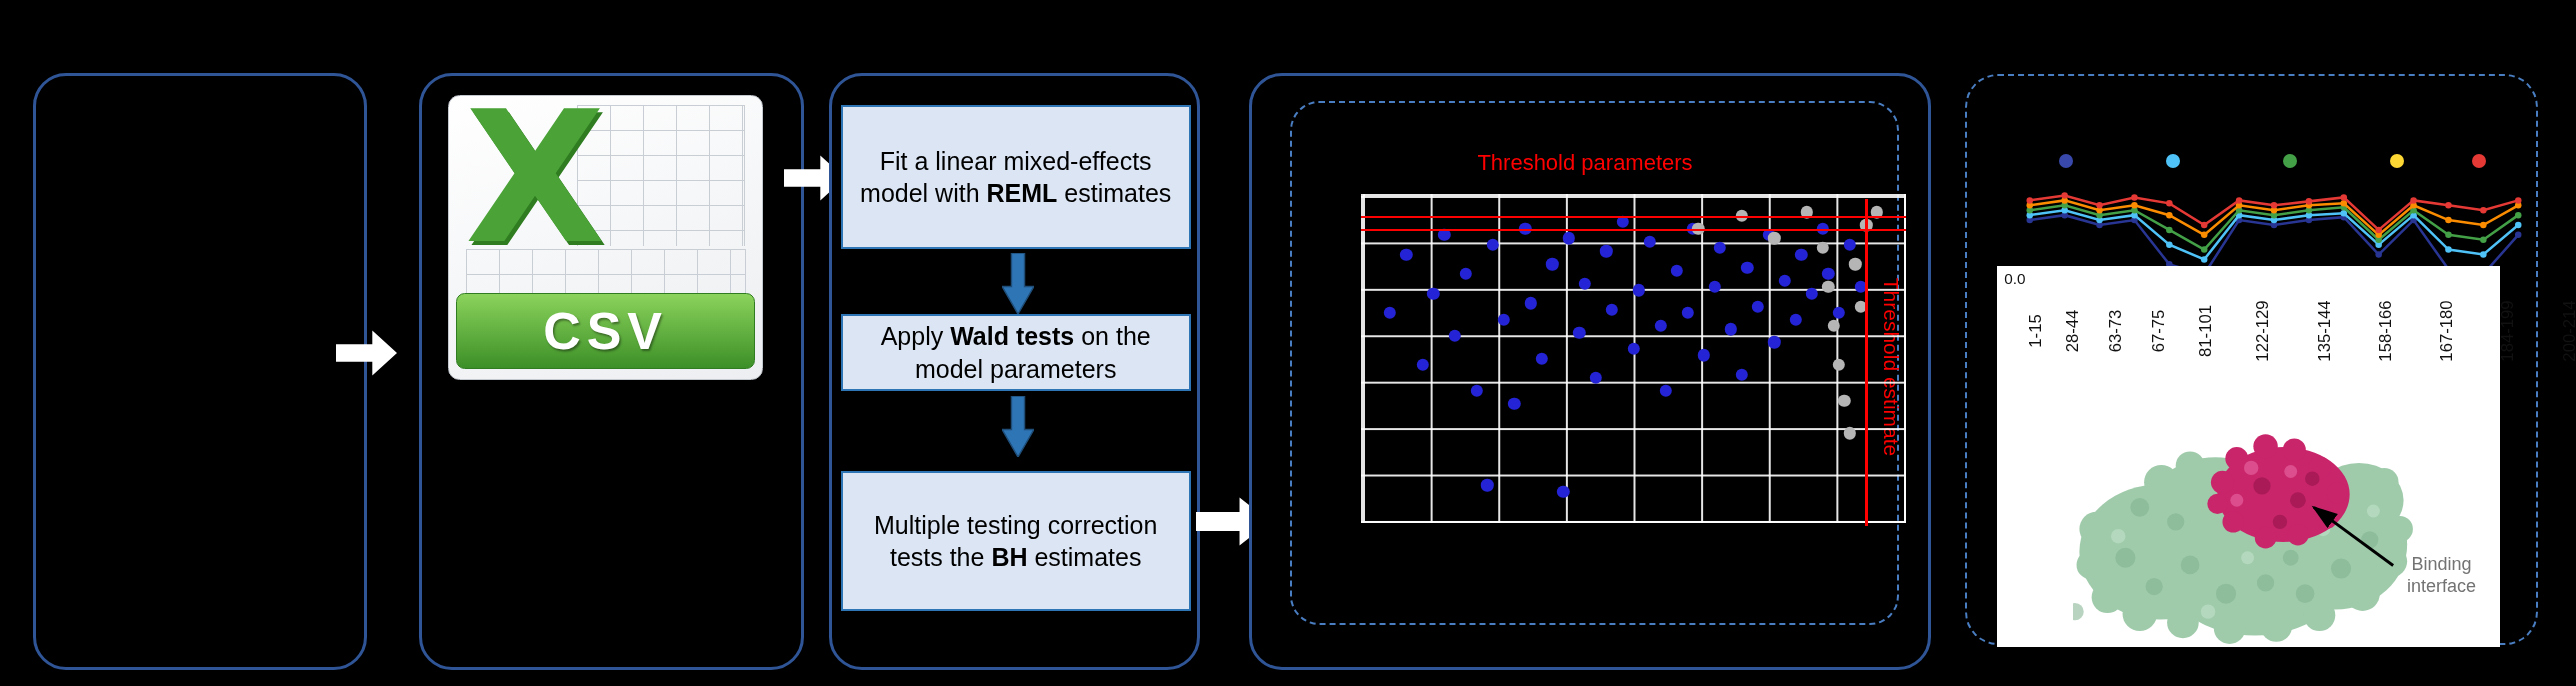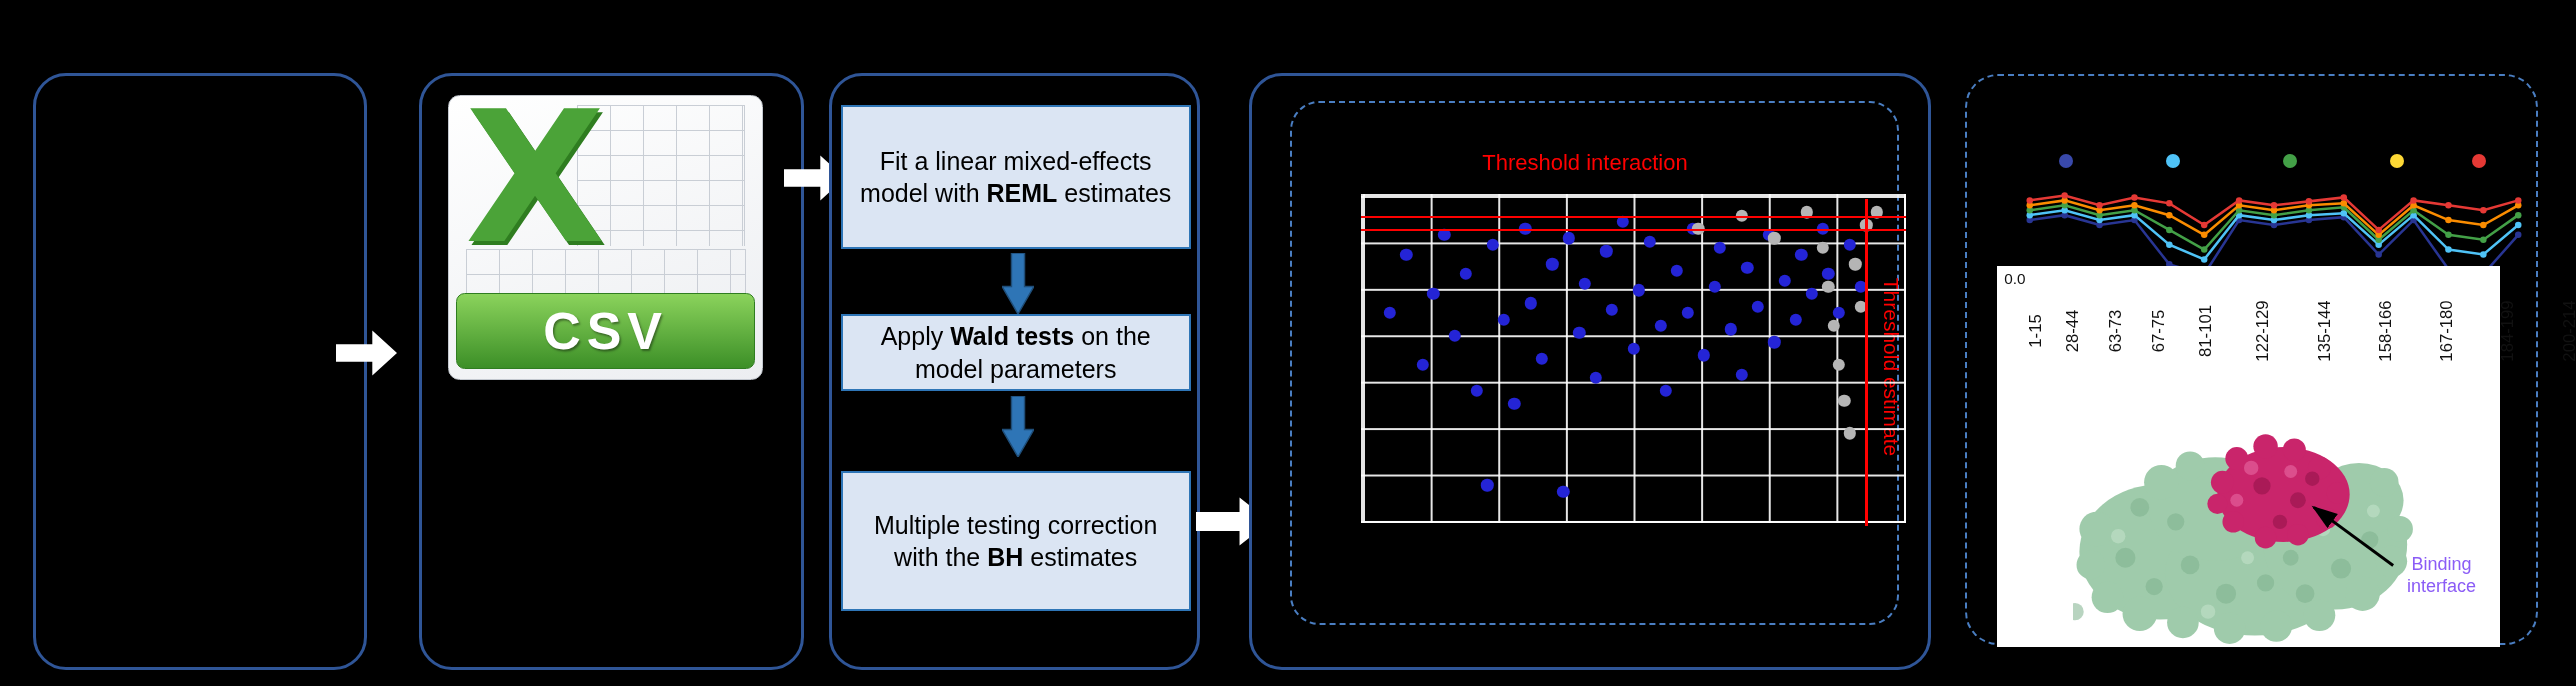--- a/index.html
+++ b/index.html
@@ -60,21 +60,21 @@
   .legend-dot{position:absolute;top:10.2px;width:14px;height:14px;border-radius:50%;}
 
   
   #peptideBlock{left:1997px;top:266px;width:503px;height:381px;background:#fff;z-index:2;}
   #ytick{left:7.3px;top:4.4px;font-size:15.3px;color:#111;}
   #peptideStrip{left:22px;top:10.2px;width:455px;height:110px;display:flex;}
   .pep-cell{flex:1;display:flex;align-items:center;justify-content:center;}
   .pep-cell span{transform:rotate(-90deg);white-space:nowrap;font-size:16.7px;color:#111;}
   #peptideAxisLabel{left:0;top:125px;width:503px;text-align:center;font-size:20.4px;color:#000;}
   #proteinSvg{left:76px;top:148px;}
-  #bindingLabel{left:388px;top:288px;width:113px;font-size:18px;line-height:1.2;color:#8b5cf6;text-align:center;}
+  #bindingLabel{left:388px;top:288px;width:113px;font-size:18px;line-height:1.2;color:#737373;text-align:center;}
   #arrowOverlay{left:0;top:0;width:503px;height:381px;pointer-events:none;}
 </style>
 </head>
 <body>
 
 <div class="canvas">
 
   <div class="panel" id="panel1"></div>
 
   <svg class="flowArrow" style="left:336px;top:329px;" width="61" height="48" viewBox="0 0 84 66">
@@ -101,33 +101,33 @@
     <svg class="downArrow" id="dArr1" viewBox="0 0 44 84">
       <polygon points="13,0 31,0 31,46 44,46 22,84 0,46 13,46" fill="#2e75b6" stroke="#1f4e79" stroke-width="2"></polygon>
     </svg>
     <div class="step" id="step2">
       <div><span>Apply </span><b>Wald tests</b><span> on the model parameters</span></div>
     </div>
     <svg class="downArrow" id="dArr2" viewBox="0 0 44 84">
       <polygon points="13,0 31,0 31,46 44,46 22,84 0,46 13,46" fill="#2e75b6" stroke="#1f4e79" stroke-width="2"></polygon>
     </svg>
     <div class="step" id="step3">
-      <div><span>Multiple testing correction with the </span><b>BH</b><span> estimates</span></div>
+      <div><span>Multiple testing correction tests the </span><b>BH</b><span> estimates</span></div>
     </div>
   </div>
 
   <svg class="flowArrow" style="left:1196px;top:496px;" width="74" height="51" viewBox="0 0 102 70">
     <polygon points="0,22 60,22 60,2 102,35 60,68 60,48 0,48" fill="#ffffff"></polygon>
   </svg>
 
   <div class="panel" id="panel4">
     <div class="dashed-inner"></div>
   </div>
 
-  <div class="abs" id="scatterTitle">Threshold interaction</div>
+  <div class="abs" id="scatterTitle">Threshold parameters</div>
   <div class="abs" id="scatterSide">Threshold estimate</div>
 
   <div class="abs" id="scatterPlot">
     <div class="red-hline" style="top:6%;"></div>
     <div class="red-hline" style="top:10%;"></div>
     <div class="red-vline"></div>
     <div class="abs" id="scatterDots" style="left:0;top:0;width:100%;height:100%;">
         <span class="dot" style="left: 5%; top: 36%; background: rgb(36, 36, 214);"></span>
         <span class="dot" style="left: 8%; top: 18%; background: rgb(36, 36, 214);"></span>
         <span class="dot" style="left: 11%; top: 52%; background: rgb(36, 36, 214);"></span>

